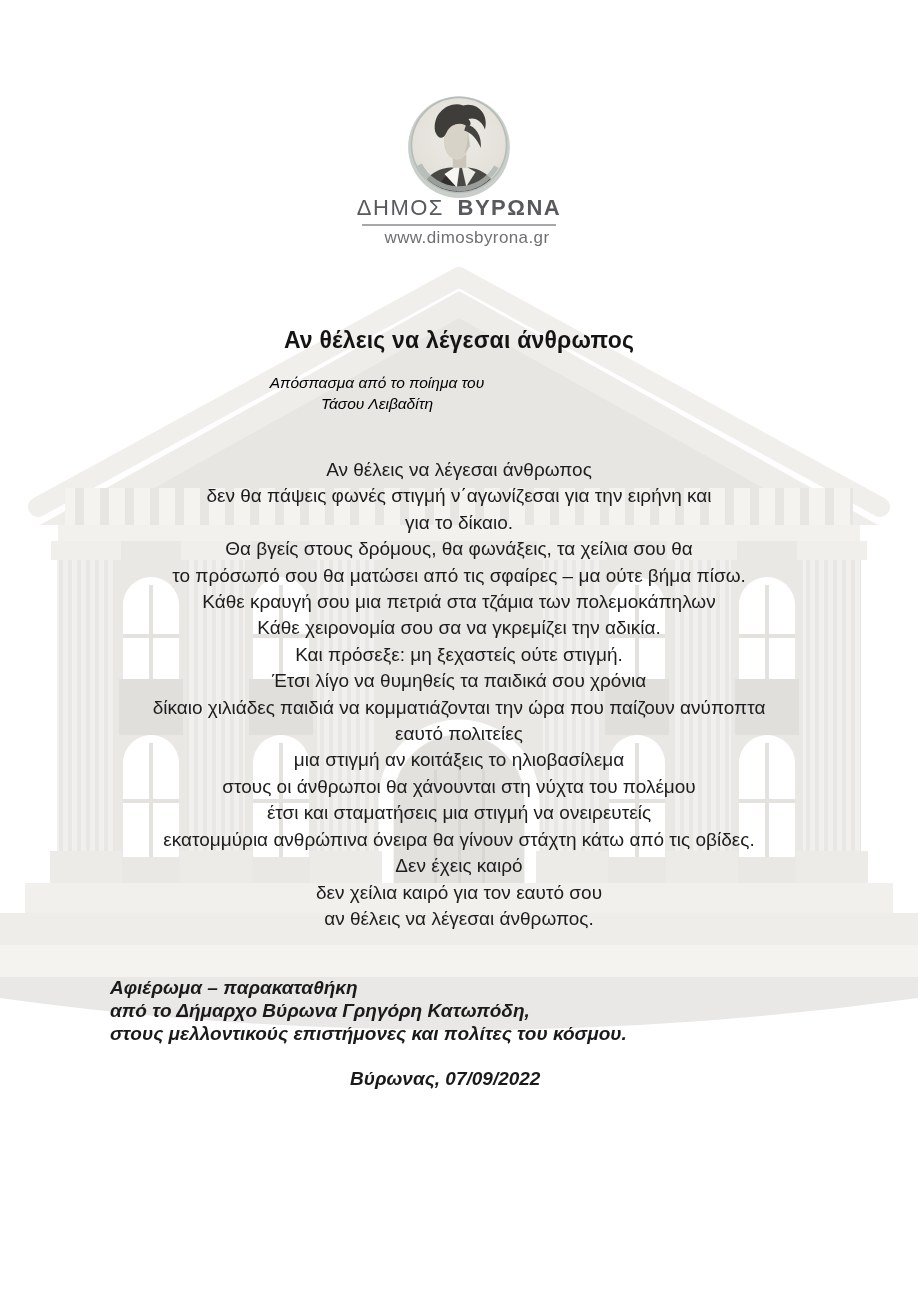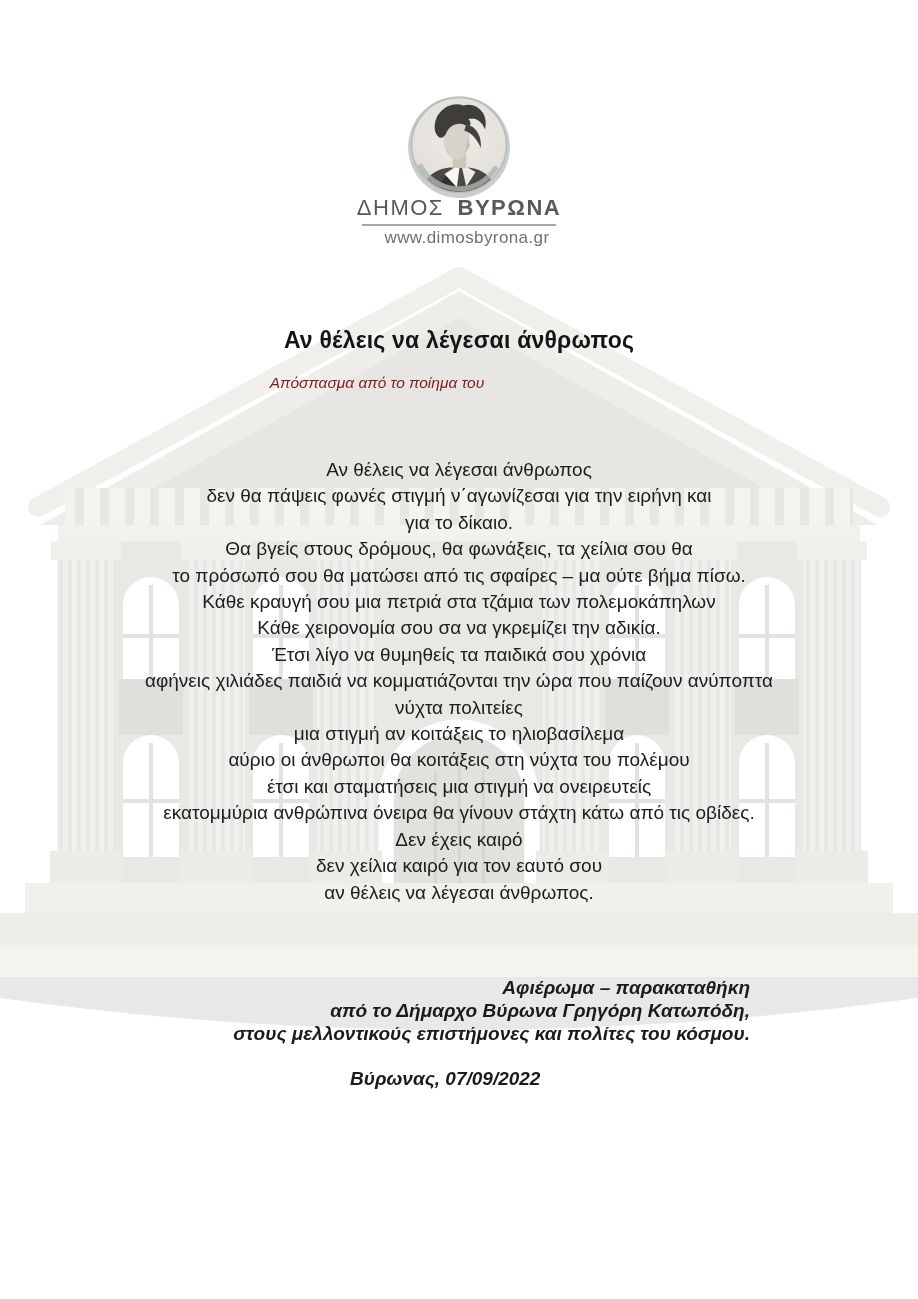--- a/index.html
+++ b/index.html
@@ -18,30 +18,30 @@
   .muni-bold{font-weight:700;margin-left:6px;}
   .logo-rule{width:194px;height:2px;background:#a6a7a9;margin:4px auto 2px auto;}
   .site-url{font-size:17px;color:#6f7073;letter-spacing:0.4px;padding-left:16px;}
   
   .doc-title{
     position:absolute;left:0;top:327px;width:918px;text-align:center;
     font-size:23px;font-weight:700;color:#141414;letter-spacing:0.2px;
   }
   .doc-subtitle{
     position:absolute;left:0;top:372px;width:754px;text-align:center;
-    font-style:italic;font-size:15.5px;color:#7f1d1d;line-height:21px;
+    font-style:italic;font-size:15.5px;color:#000000;line-height:21px;
   }
   
   .poem{
     position:absolute;left:0;top:457px;width:918px;text-align:center;
     font-size:19px;line-height:26.4px;color:#1d1d1d;
   }
   
   .dedication{
-    position:absolute;right:168px;top:976px;width:640px;text-align:right;
+    position:absolute;right:168px;top:976px;width:640px;text-align:left;
     font-size:19px;font-weight:700;font-style:italic;line-height:23px;color:#1a1a1a;
   }
   .dateline{
     position:absolute;right:168px;top:1068px;width:400px;text-align:left;
     font-size:19px;font-weight:700;font-style:italic;color:#1a1a1a;
   }
 </style>
 </head>
 <body>
 
@@ -182,35 +182,37 @@
       <span class="muni-bold">ΒΥΡΩΝΑ</span>
     </div>
     <div class="logo-rule"></div>
     <div class="site-url">www.dimosbyrona.gr</div>
   </div>
 
   <div class="doc-title">Αν θέλεις να λέγεσαι άνθρωπος</div>
 
   <div class="doc-subtitle">
       <div>Απόσπασμα από το ποίημα του</div>
+      <div>Τάσου Λειβαδίτη</div>
     </div>
 
   <div class="poem">
       <div>Αν θέλεις να λέγεσαι άνθρωπος</div>
       <div>δεν θα πάψεις φωνές στιγμή ν΄αγωνίζεσαι για την ειρήνη και</div>
       <div>για το δίκαιο.</div>
       <div>Θα βγείς στους δρόμους, θα φωνάξεις, τα χείλια σου θα</div>
       <div>το πρόσωπό σου θα ματώσει από τις σφαίρες – μα ούτε βήμα πίσω.</div>
       <div>Κάθε κραυγή σου μια πετριά στα τζάμια των πολεμοκάπηλων</div>
       <div>Κάθε χειρονομία σου σα να γκρεμίζει την αδικία.</div>
+      <div>Και πρόσεξε: μη ξεχαστείς ούτε στιγμή.</div>
       <div>Έτσι λίγο να θυμηθείς τα παιδικά σου χρόνια</div>
-      <div>αφήνεις χιλιάδες παιδιά να κομματιάζονται την ώρα που παίζουν ανύποπτα</div>
-      <div>νύχτα πολιτείες</div>
+      <div>δίκαιο χιλιάδες παιδιά να κομματιάζονται την ώρα που παίζουν ανύποπτα</div>
+      <div>εαυτό πολιτείες</div>
       <div>μια στιγμή αν κοιτάξεις το ηλιοβασίλεμα</div>
-      <div>αύριο οι άνθρωποι θα κοιτάξεις στη νύχτα του πολέμου</div>
+      <div>στους οι άνθρωποι θα χάνουνται στη νύχτα του πολέμου</div>
       <div>έτσι και σταματήσεις μια στιγμή να ονειρευτείς</div>
       <div>εκατομμύρια ανθρώπινα όνειρα θα γίνουν στάχτη κάτω από τις οβίδες.</div>
       <div>Δεν έχεις καιρό</div>
       <div>δεν χείλια καιρό για τον εαυτό σου</div>
       <div>αν θέλεις να λέγεσαι άνθρωπος.</div>
     </div>
 
   <div class="dedication">
       <div>Αφιέρωμα – παρακαταθήκη</div>
       <div>από το Δήμαρχο Βύρωνα Γρηγόρη Κατωπόδη,</div>

